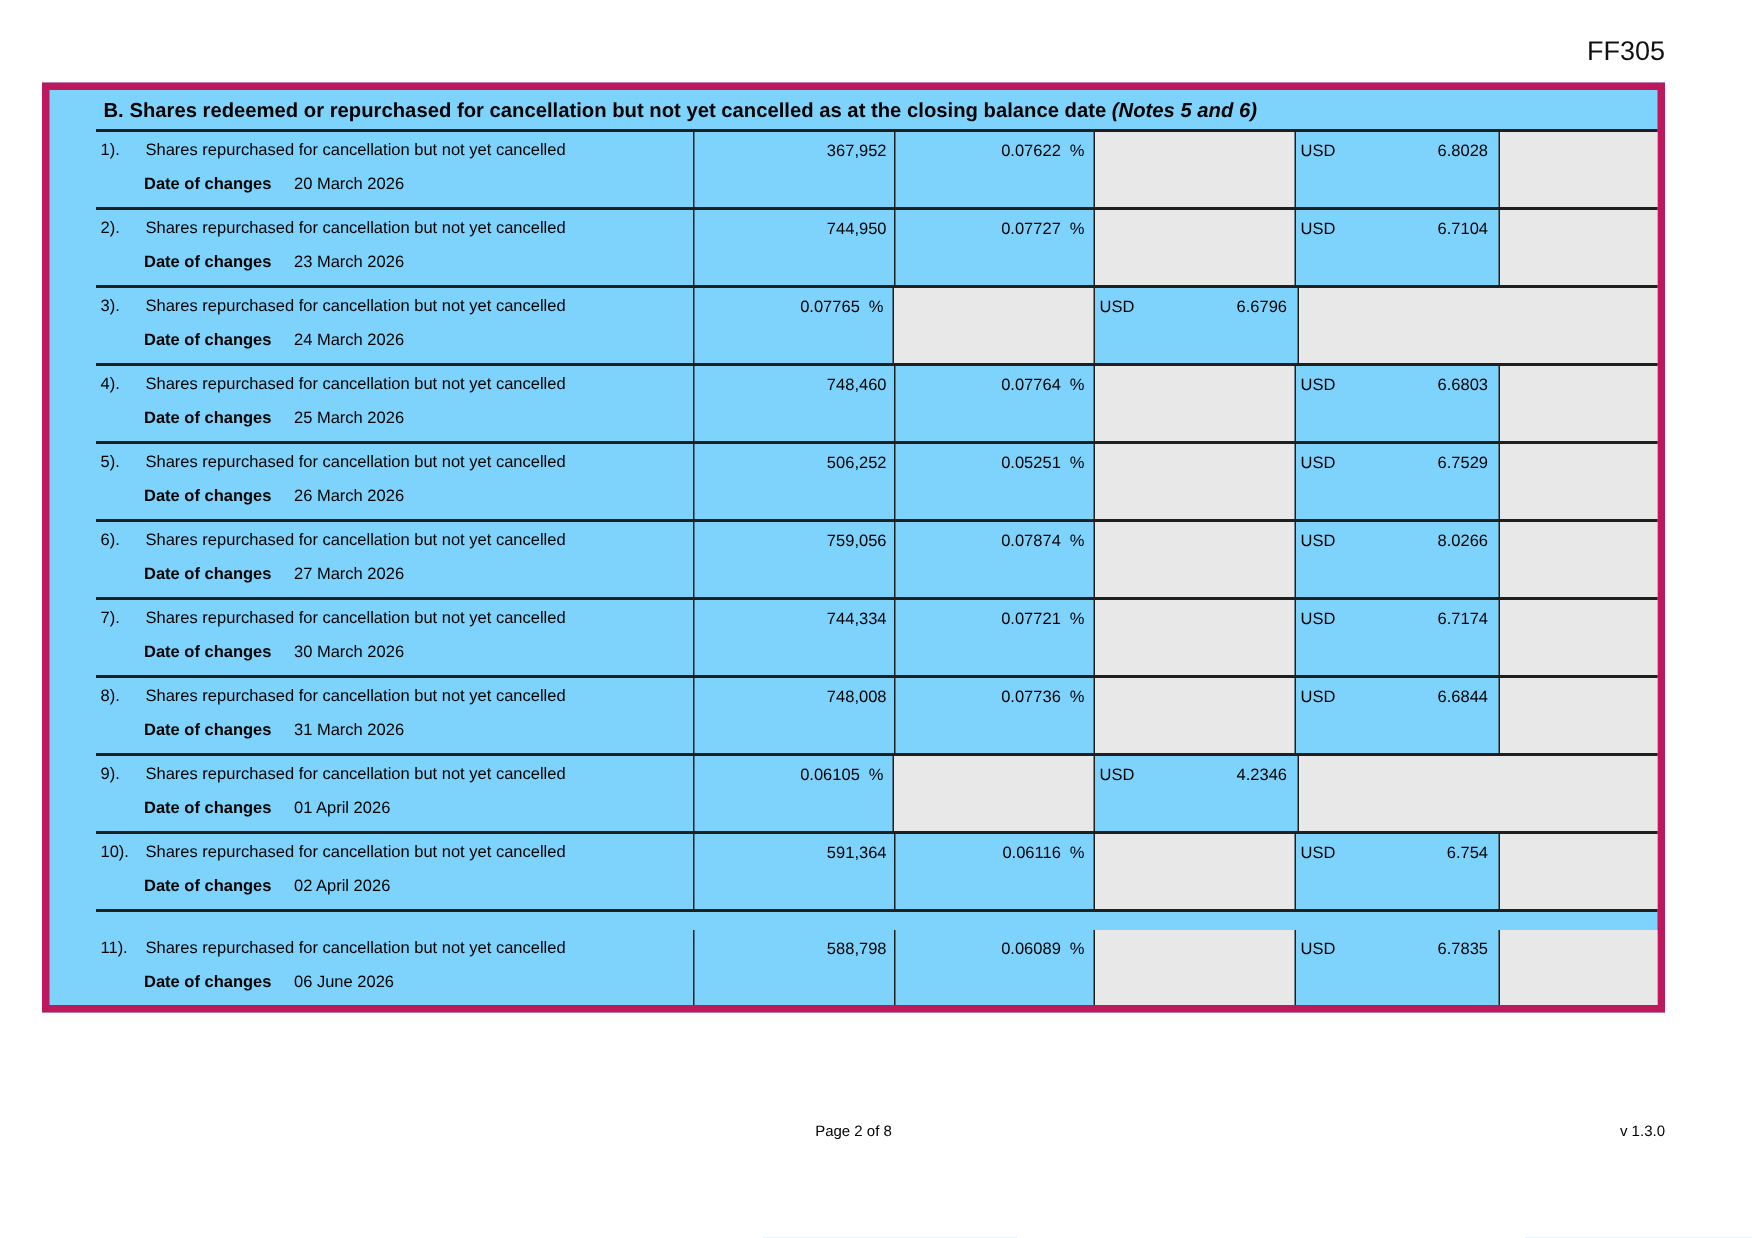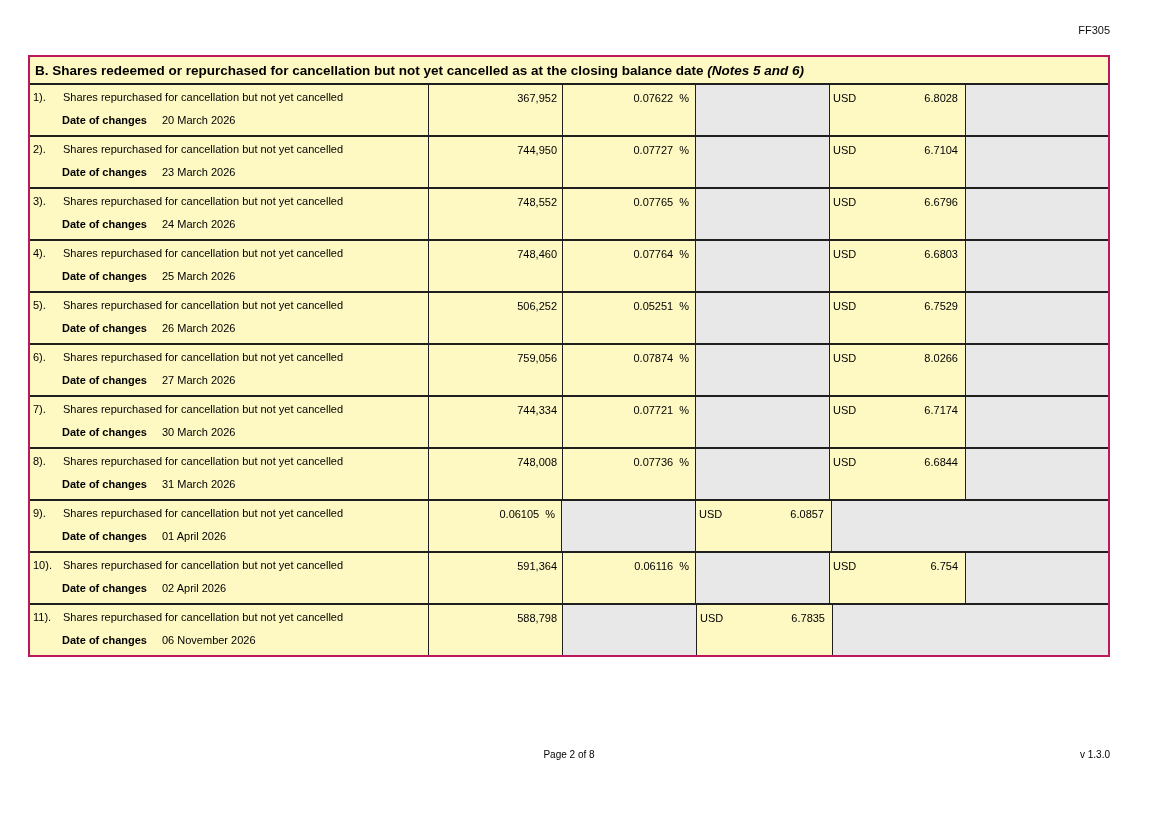--- a/index.html
+++ b/index.html
@@ -9,51 +9,52 @@
     width: 1168px;
     height: 825px;
     font-family: "Liberation Sans", "DejaVu Sans", sans-serif;
     color: #000000;
     position: relative;
   }
   .form-code {
     position: absolute;
     top: 24px;
     right: 58px;
-    font-size: 11px;
+    font-size: 18px;
     color: #111;
   }
   .doc-table {
     position: absolute;
     left: 28px;
     top: 55px;
     width: 1082px;
     box-sizing: border-box;
-    border: 2px solid #be185d;
-    background: #fef9c3;
+    border: 5px solid #be185d;
+    background: #7dd3fc;
+    padding-left: 31px;
   }
   .table-header {
     box-sizing: border-box;
     height: 28px;
     border-bottom: 2px solid #1f1f1f;
     padding: 6px 0 0 5px;
     font-size: 13.5px;
     font-weight: bold;
     white-space: nowrap;
     overflow: hidden;
   }
   .title-note { font-style: italic; }
   .trow {
     display: flex;
     height: 50px;
     box-sizing: content-box;
     border-bottom: 2px solid #1f1f1f;
     font-size: 11px;
   }
-  .trow:last-child { border-bottom: none; }
+  .trow:last-child { border-bottom: none; margin-top: 12px; }
   .c {
     box-sizing: border-box;
     border-right: 1px solid #1f1f1f;
     height: 100%;
   }
   .c1 { width: 399px; padding-top: 6px; }
   .c2 { width: 134px; text-align: right; padding: 7px 5px 0 0; }
   .c3 { width: 133px; text-align: right; padding: 7px 6px 0 0; }
   .c4 { width: 134px; }
   .c5 { width: 136px; display: flex; justify-content: space-between; padding: 7px 7px 0 3px; }
@@ -139,23 +140,20 @@
     <div class="c c1">
       <div class="line1">
         <span class="num">3).</span>
         <span class="desc">Shares repurchased for cancellation but not yet cancelled</span>
       </div>
       <div class="line2">
         <span class="date-label">Date of changes</span>
         <span class="date-value">24 March 2026</span>
       </div>
     </div>
-    <div class="c c2">
-      <span>748,552</span>
-    </div>
     <div class="c c3">
       <span class="pct-val">0.07765</span><span class="pct-sign">%</span>
     </div>
     <div class="c c4 shaded"></div>
     <div class="c c5">
       <span class="cur">USD</span>
       <span class="price">6.6796</span>
     </div>
     <div class="c c6 shaded"></div>
   </div>
@@ -295,21 +293,21 @@
         <span class="date-label">Date of changes</span>
         <span class="date-value">01 April 2026</span>
       </div>
     </div>
     <div class="c c3">
       <span class="pct-val">0.06105</span><span class="pct-sign">%</span>
     </div>
     <div class="c c4 shaded"></div>
     <div class="c c5">
       <span class="cur">USD</span>
-      <span class="price">6.0857</span>
+      <span class="price">4.2346</span>
     </div>
     <div class="c c6 shaded"></div>
   </div>
 
   <div class="trow">
     <div class="c c1">
       <div class="line1">
         <span class="num">10).</span>
         <span class="desc">Shares repurchased for cancellation but not yet cancelled</span>
       </div>
@@ -333,25 +331,28 @@
   </div>
 
   <div class="trow">
     <div class="c c1">
       <div class="line1">
         <span class="num">11).</span>
         <span class="desc">Shares repurchased for cancellation but not yet cancelled</span>
       </div>
       <div class="line2">
         <span class="date-label">Date of changes</span>
-        <span class="date-value">06 November 2026</span>
+        <span class="date-value">06 June 2026</span>
       </div>
     </div>
     <div class="c c2">
       <span>588,798</span>
+    </div>
+    <div class="c c3">
+      <span class="pct-val">0.06089</span><span class="pct-sign">%</span>
     </div>
     <div class="c c4 shaded"></div>
     <div class="c c5">
       <span class="cur">USD</span>
       <span class="price">6.7835</span>
     </div>
     <div class="c c6 shaded"></div>
   </div>
 </div>
 </div>

